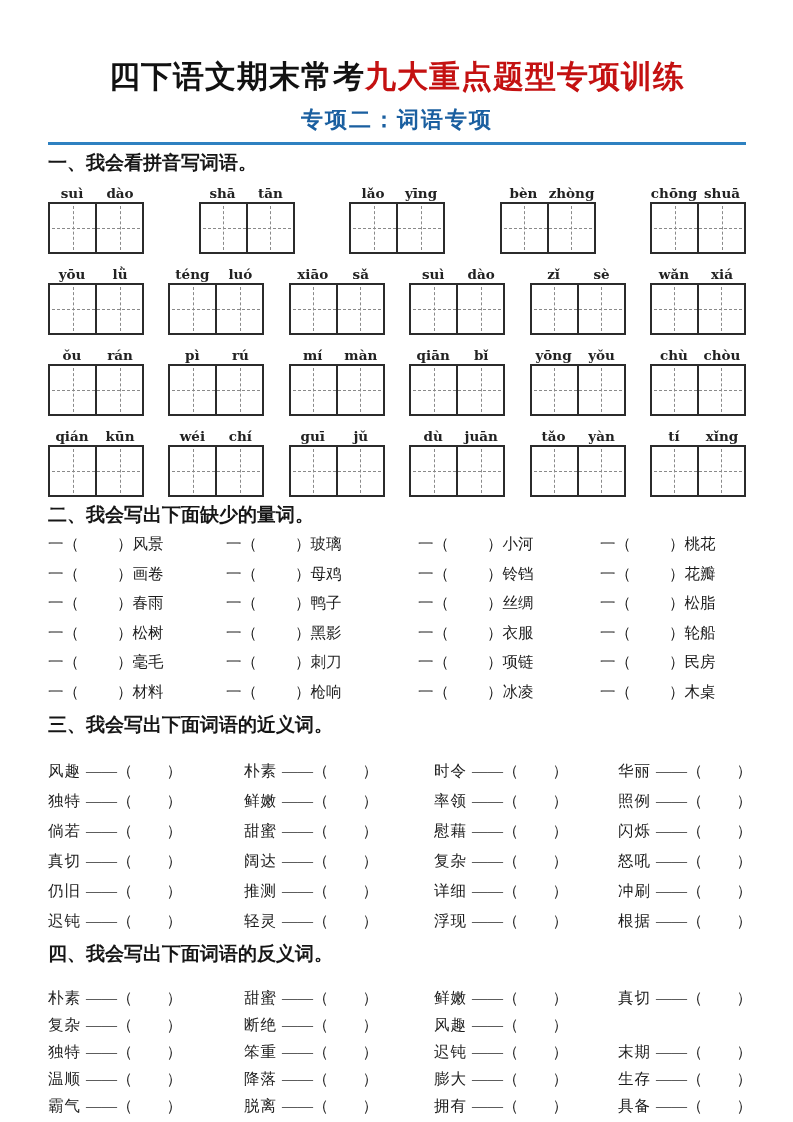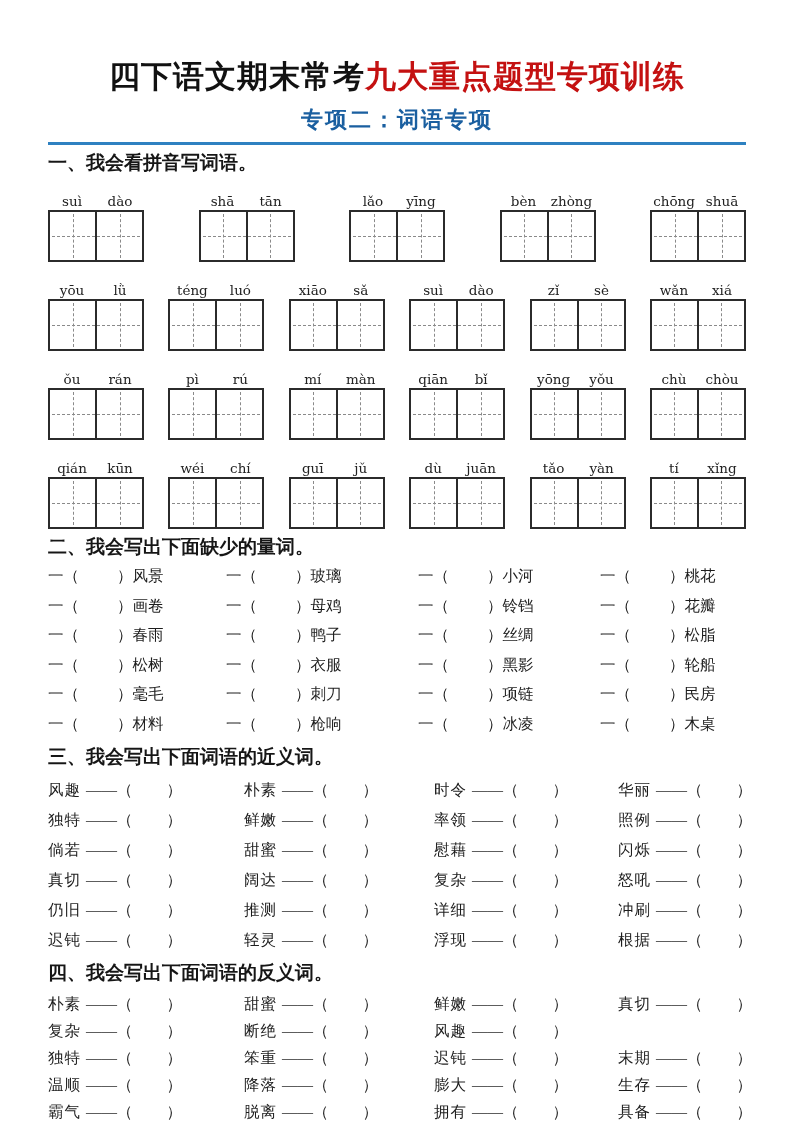--- a/index.html
+++ b/index.html
@@ -48,21 +48,22 @@
     font-size:19px;
     line-height:20px;
     font-weight:bold;
     color:#161616;
   }
   
   .p-rows{margin-top:2px;}
   .p-row{
     display:flex;
     justify-content:space-between;
-    margin-top:20px;
+    margin-top:12px;
+    font-weight:bold;
   }
   .p-group{width:96px;}
   .p-pinyin{
     display:flex;
     width:96px;
     font-family:"DejaVu Serif", serif;
     font-size:13.5px;
     line-height:17px;
     color:#222;
   }
@@ -98,21 +99,21 @@
   .q-item,.s-item{
     font-family:"Liberation Serif", serif;
     font-size:15.5px;
     white-space:nowrap;
     color:#1c1c1c;
   }
   .blank{display:inline-block;height:1px;}
   .q-blank{width:38px;}
   .s-blank{width:34px;}
   
-  .s-rows{margin-top:8px;}
+  .s-rows{margin-top:21px;}
   .s-row{
     display:grid;
     grid-template-columns:196px 190px 184px 1fr;
     align-items:center;
   }
   .s-row.syn{height:30px;}
   .s-row.ant{height:27px;}
   .s-item .word{letter-spacing:1px;}
   .s-item .conn{margin-left:5px;}
 </style>
@@ -384,22 +385,22 @@
           <span class="q-item"><span>一（</span><span class="blank q-blank"></span><span>）</span><span class="noun">花瓣</span></span>
         </div>
         <div class="q-row">
           <span class="q-item"><span>一（</span><span class="blank q-blank"></span><span>）</span><span class="noun">春雨</span></span>
           <span class="q-item"><span>一（</span><span class="blank q-blank"></span><span>）</span><span class="noun">鸭子</span></span>
           <span class="q-item"><span>一（</span><span class="blank q-blank"></span><span>）</span><span class="noun">丝绸</span></span>
           <span class="q-item"><span>一（</span><span class="blank q-blank"></span><span>）</span><span class="noun">松脂</span></span>
         </div>
         <div class="q-row">
           <span class="q-item"><span>一（</span><span class="blank q-blank"></span><span>）</span><span class="noun">松树</span></span>
+          <span class="q-item"><span>一（</span><span class="blank q-blank"></span><span>）</span><span class="noun">黑影</span></span>
           <span class="q-item"><span>一（</span><span class="blank q-blank"></span><span>）</span><span class="noun">衣服</span></span>
-          <span class="q-item"><span>一（</span><span class="blank q-blank"></span><span>）</span><span class="noun">黑影</span></span>
           <span class="q-item"><span>一（</span><span class="blank q-blank"></span><span>）</span><span class="noun">轮船</span></span>
         </div>
         <div class="q-row">
           <span class="q-item"><span>一（</span><span class="blank q-blank"></span><span>）</span><span class="noun">毫毛</span></span>
           <span class="q-item"><span>一（</span><span class="blank q-blank"></span><span>）</span><span class="noun">刺刀</span></span>
           <span class="q-item"><span>一（</span><span class="blank q-blank"></span><span>）</span><span class="noun">项链</span></span>
           <span class="q-item"><span>一（</span><span class="blank q-blank"></span><span>）</span><span class="noun">民房</span></span>
         </div>
         <div class="q-row">
           <span class="q-item"><span>一（</span><span class="blank q-blank"></span><span>）</span><span class="noun">材料</span></span>

